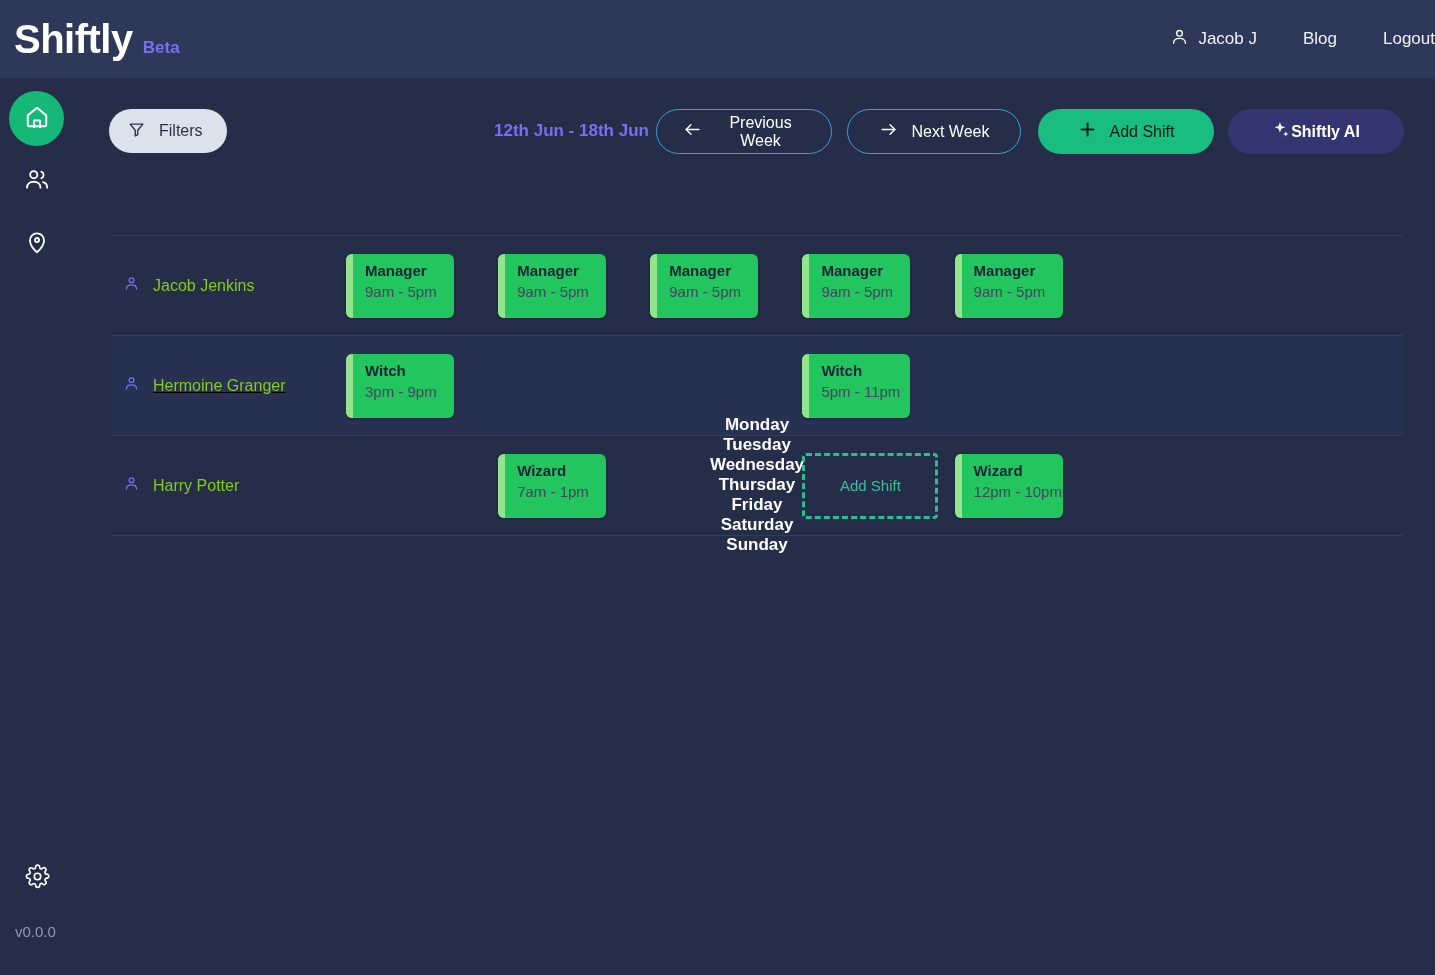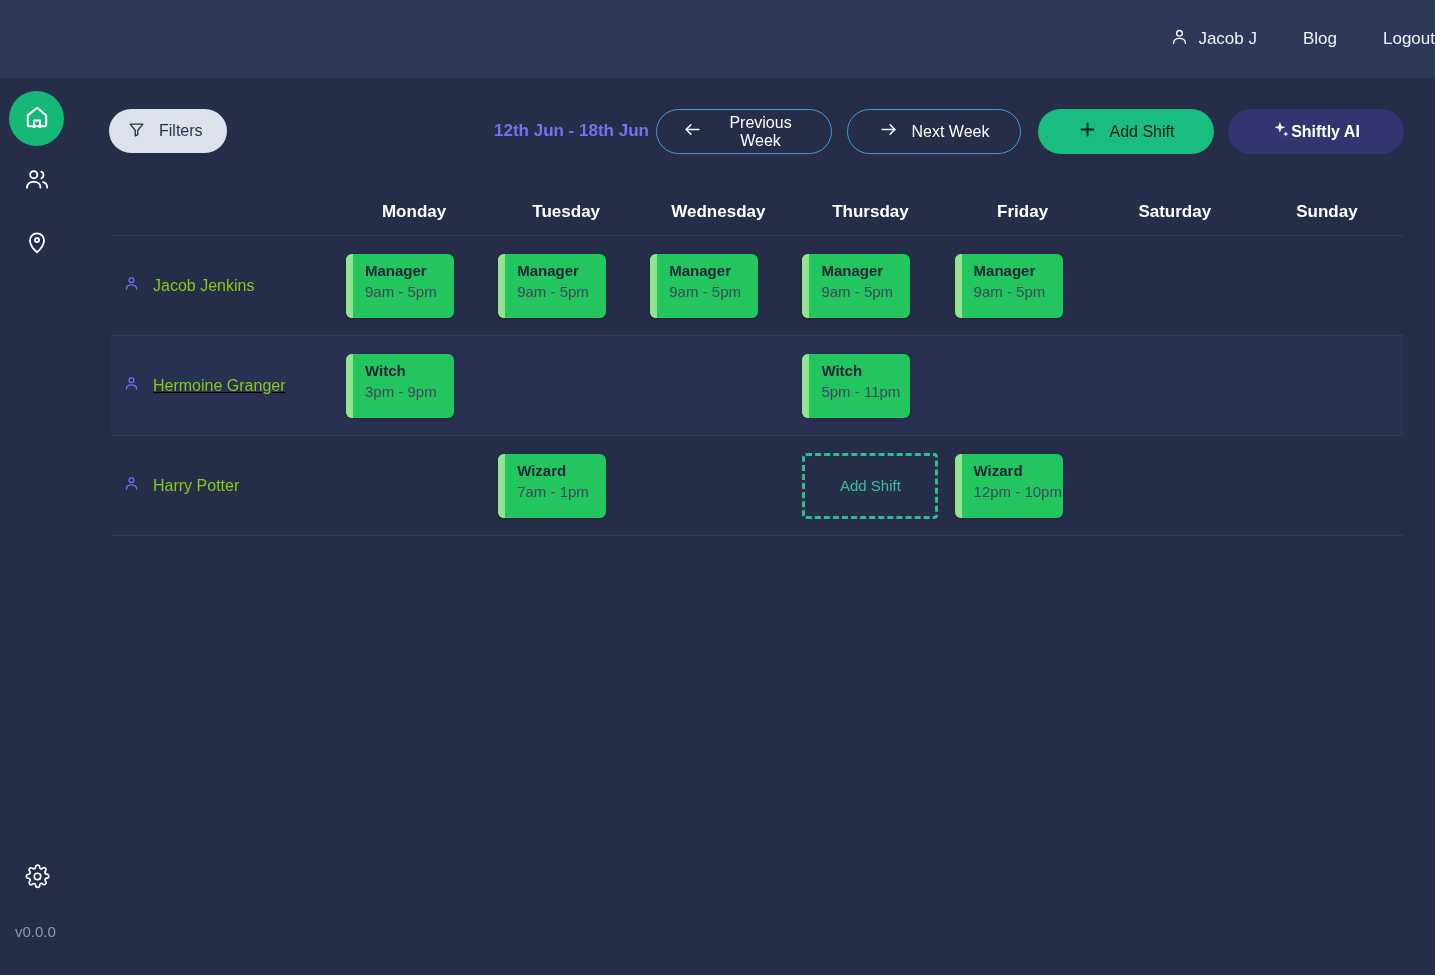--- a/index.html
+++ b/index.html
@@ -181,20 +181,21 @@
     width: 1292px;
   }
   .grid-row {
     display: flex;
     width: 1292px;
   }
   .head-row {
     height: 48px;
     border-bottom: 1px solid #323c5c;
     align-items: center;
+    flex-direction: column;
   }
   .col-name {
     width: 227px;
     flex: 0 0 227px;
     display: flex;
     align-items: center;
     gap: 13px;
     padding-left: 12px;
   }
   .col-day {
@@ -270,20 +271,24 @@
     font-size: 15px;
     cursor: pointer;
     background: transparent;
   }
   .empty-slot { width: 108px; height: 57px; }
 </style>
 </head>
 <body>
 
 <div class="topbar">
+  <div class="brand">
+    <span class="brand-name">Shiftly</span>
+    <span class="brand-beta">Beta</span>
+  </div>
   <div class="topnav">
     <div class="topnav-item">
       <span>
         <svg width="19" height="19" viewBox="0 0 24 24" fill="none" stroke="#ffffff" stroke-width="1.7" stroke-linecap="round" stroke-linejoin="round">
           <circle cx="12" cy="8" r="3.6"></circle>
             <path d="M4.5 20.5c0-3.9 3.4-6.2 7.5-6.2s7.5 2.3 7.5 6.2"></path>
         </svg>
       </span>
       <span>Jacob J</span>
     </div>

